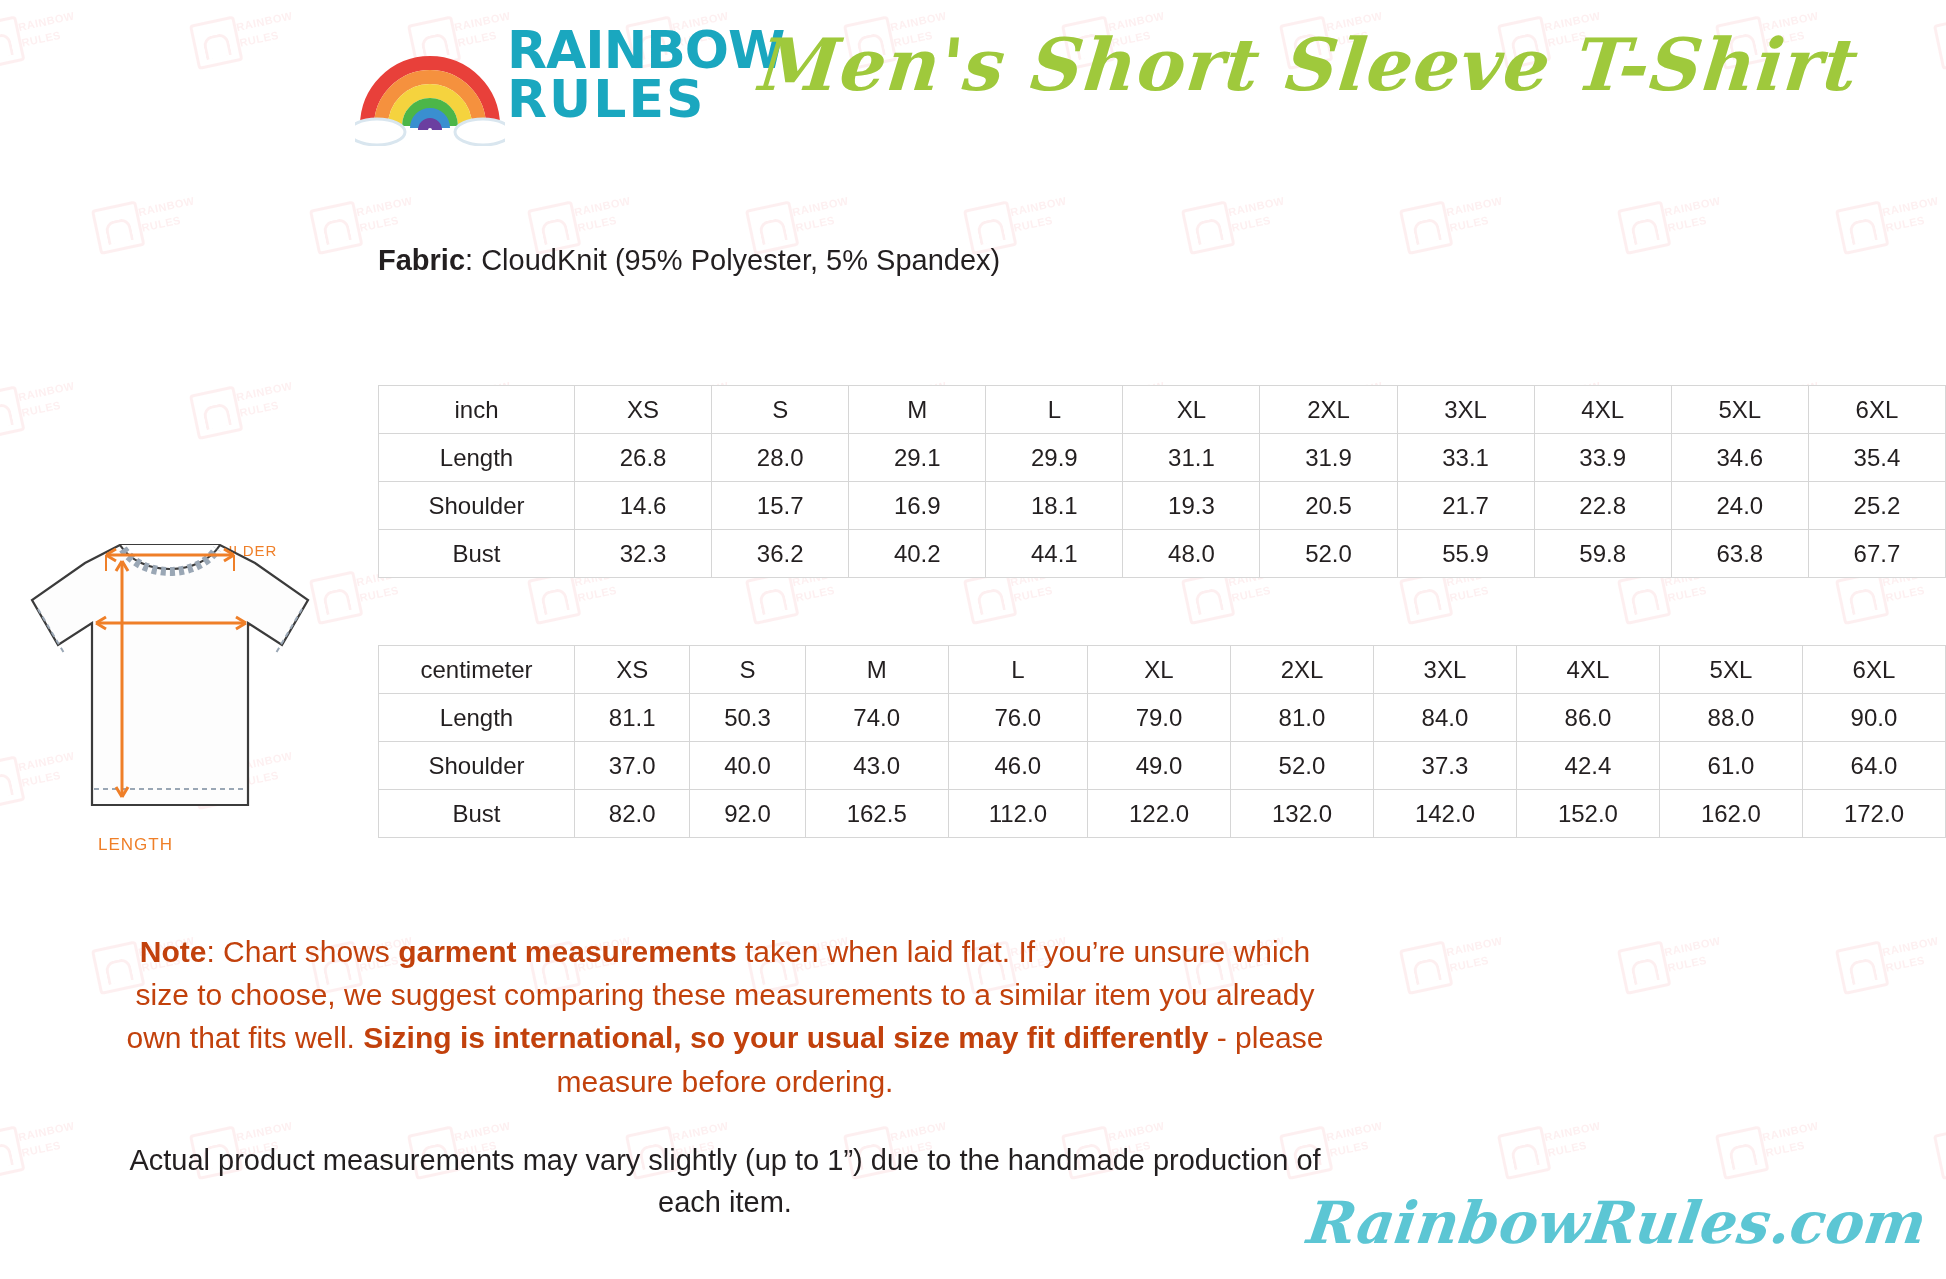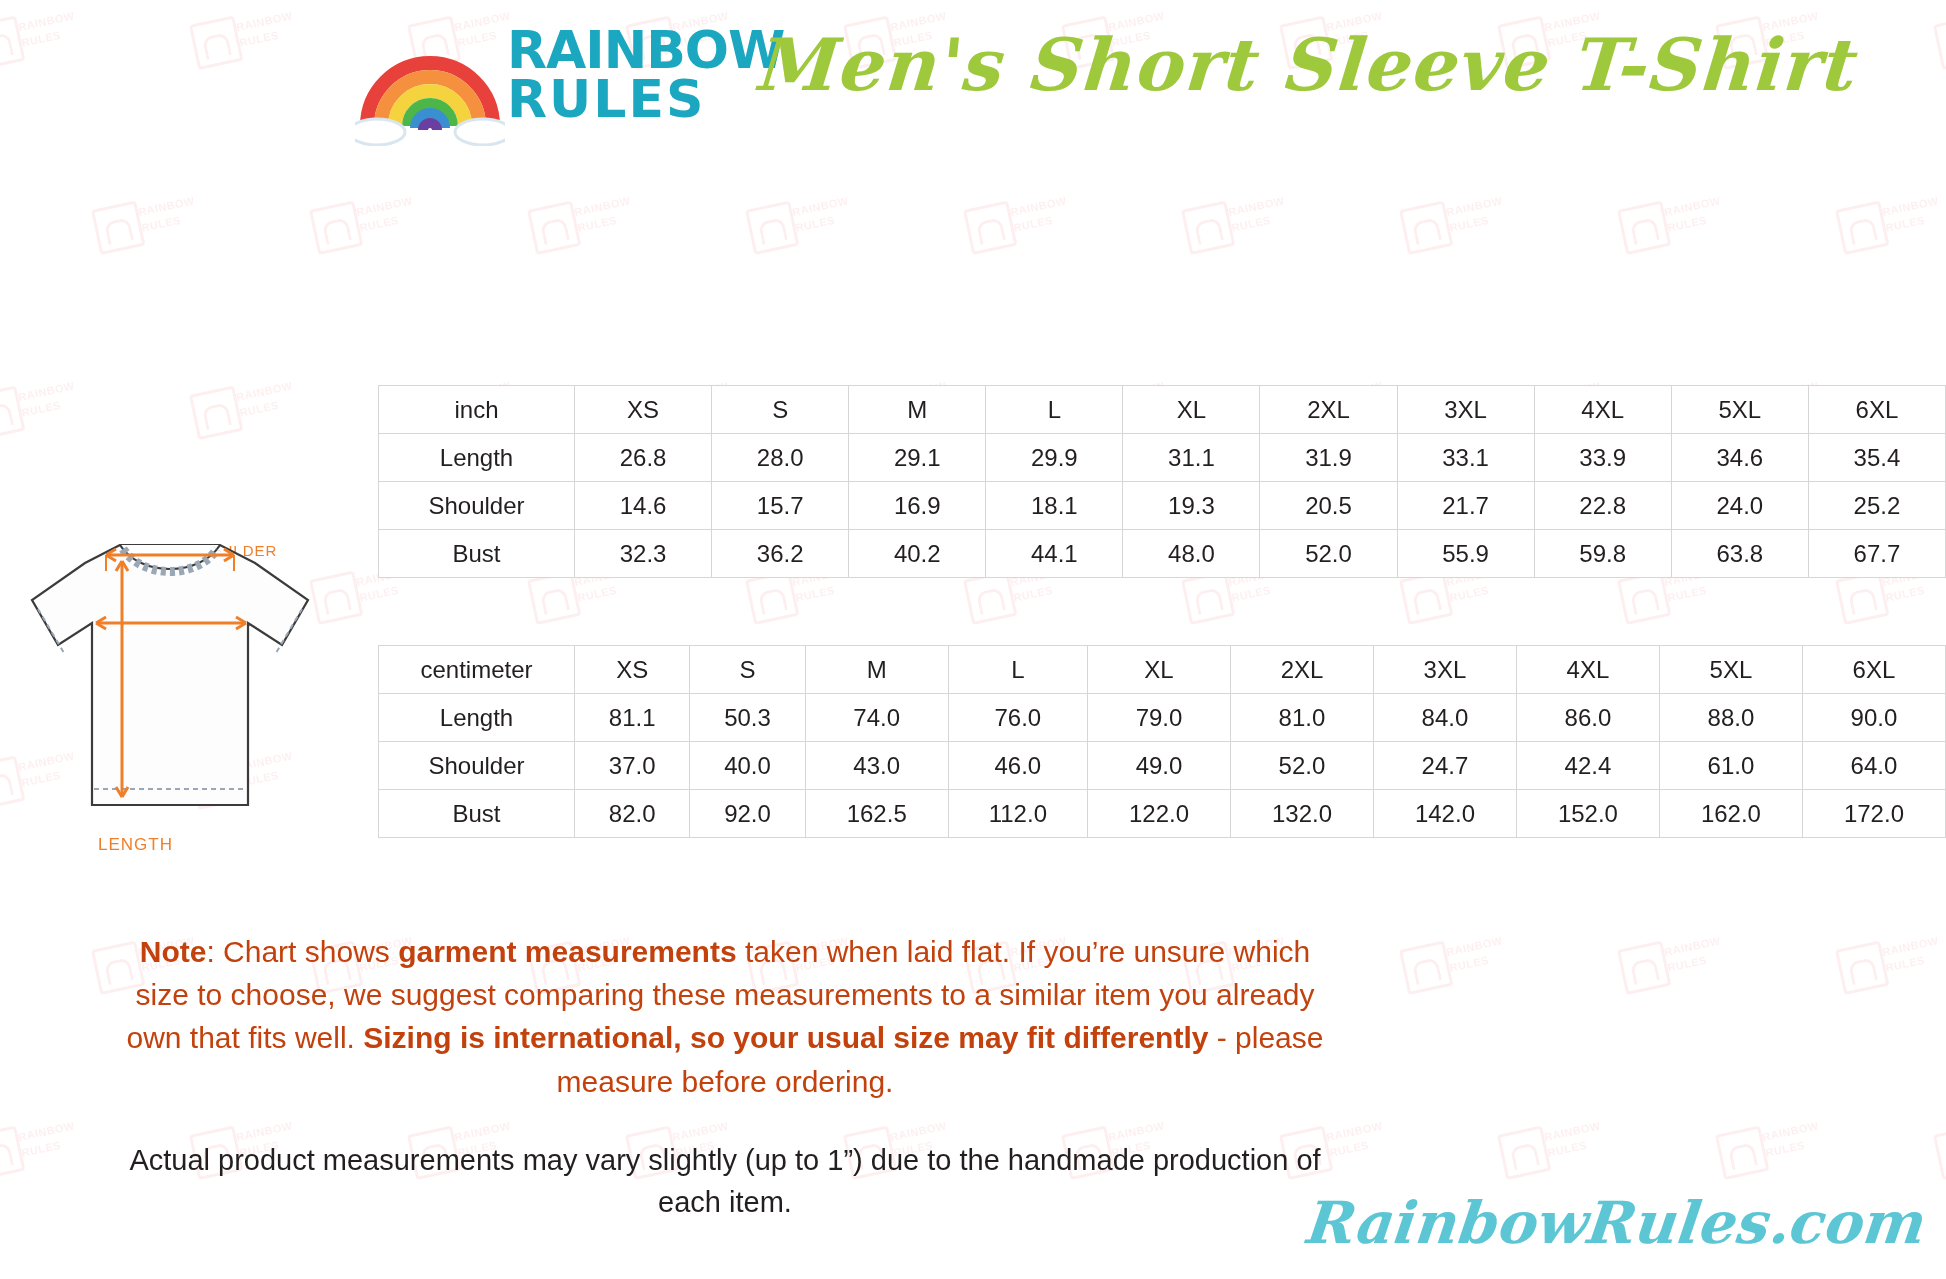--- a/index.html
+++ b/index.html
@@ -535,20 +535,23 @@
     </svg>
     <div id="logo-text">
       <div class="l1">RAINBOW</div>
       <div class="l2">RULES</div>
     </div>
   </div>
   <div id="doc-title">Men's Short Sleeve T-Shirt</div>
 </div>
 
 <div id="intro">
+  <div>
+    <b>Fabric</b><span>: CloudKnit (95% Polyester, 5% Spandex)</span>
+  </div>
 </div>
 
 <div id="shirt-diagram">
   <svg width="360" height="360" viewBox="0 0 360 360">
 
     <path d="M110 40 L75 58 L22 95 L48 140 L82 118 L82 300 L238 300 L238 118 L272 140 L298 95 L245 58 L210 40 Z" fill="#fdfdfd" stroke="#3b3b3b" stroke-width="2.2"></path>
 
     <path d="M110 40 C130 72 190 72 210 40" fill="#ffffff" stroke="#3b3b3b" stroke-width="2.2"></path>
     <path d="M113 44 C133 74 187 74 207 44" fill="none" stroke="#9aa7b5" stroke-width="9" stroke-dasharray="5 4"></path>
 
@@ -674,21 +677,21 @@
       <td>90.0</td>
     </tr>
     <tr>
       <td class="rowlabel">Shoulder</td>
       <td>37.0</td>
       <td>40.0</td>
       <td>43.0</td>
       <td>46.0</td>
       <td>49.0</td>
       <td>52.0</td>
-      <td>24.7</td>
+      <td>37.3</td>
       <td>42.4</td>
       <td>61.0</td>
       <td>64.0</td>
     </tr>
     <tr>
       <td class="rowlabel">Bust</td>
       <td>82.0</td>
       <td>92.0</td>
       <td>162.5</td>
       <td>112.0</td>

